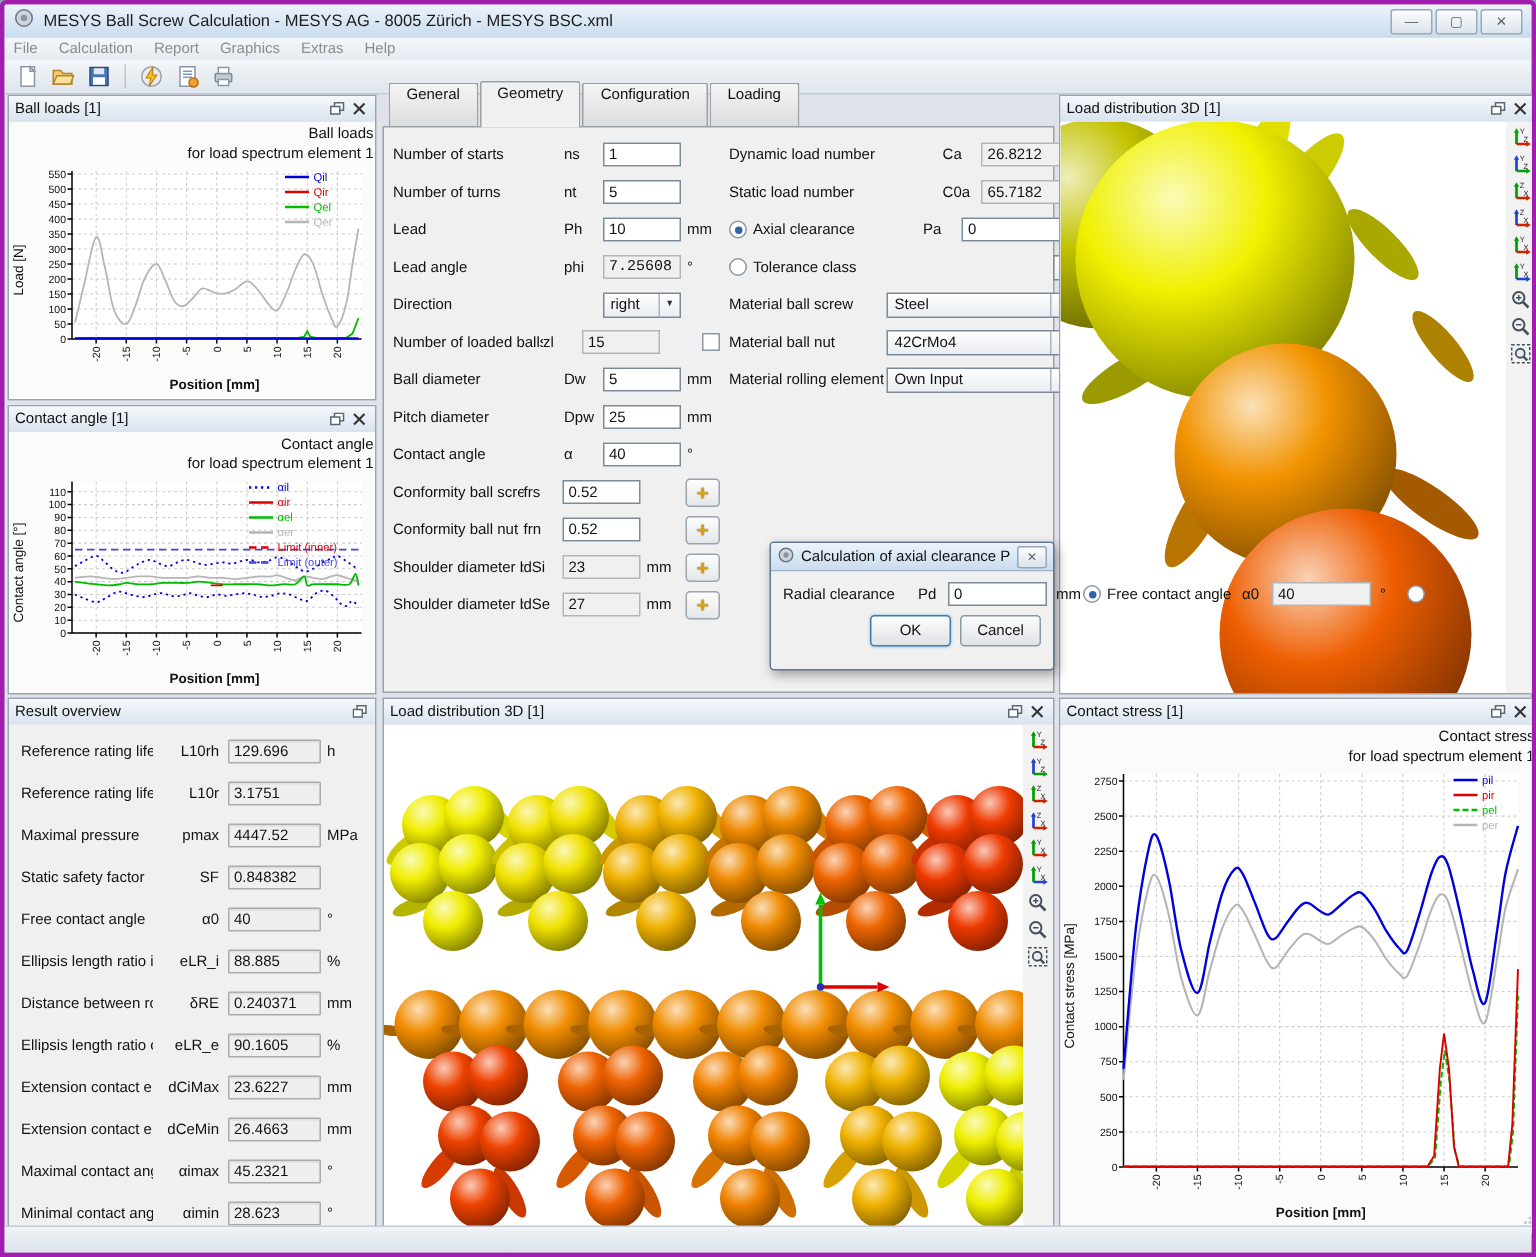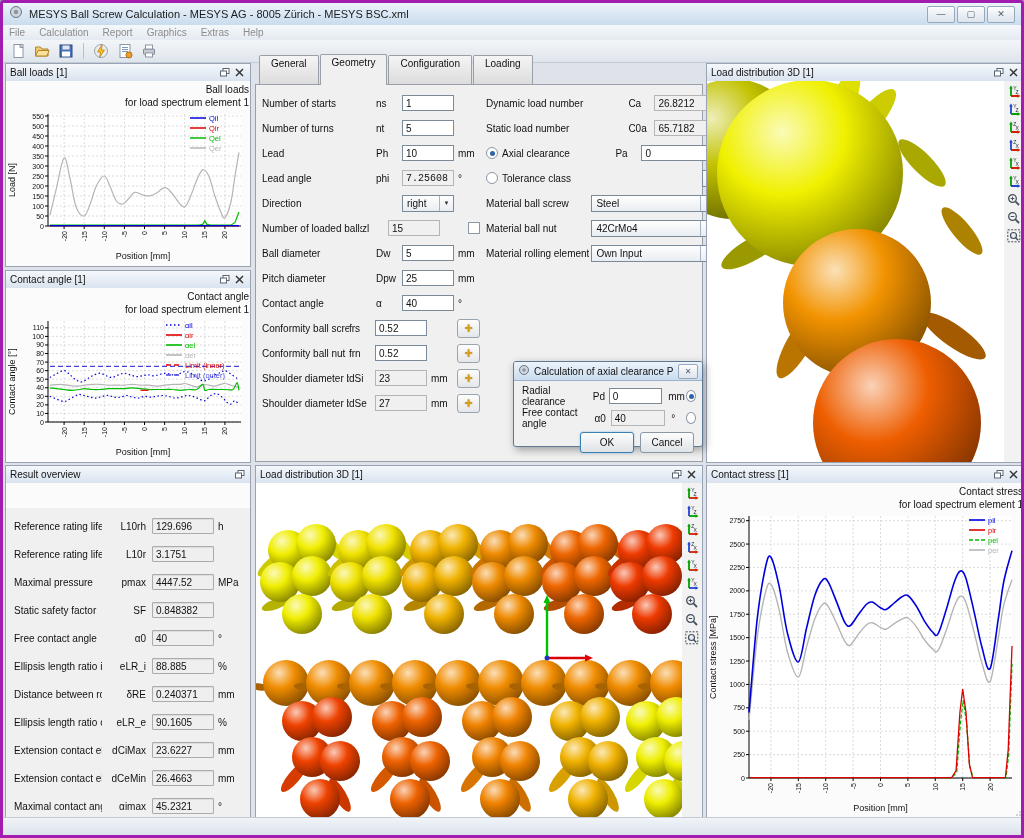--- a/index.html
+++ b/index.html
@@ -29,21 +29,21 @@
          display:flex;align-items:center;padding:0 4px;font-size:10px;color:#111;}
   .phead .ptitle{flex:1;white-space:nowrap;overflow:hidden;}
   .pbtn{width:13px;height:12px;display:flex;align-items:center;justify-content:center;margin-left:2px;}
   .pbody{position:absolute;left:0;top:17px;right:0;bottom:0;background:#fbfbfb;overflow:hidden;}
   
   .chart-wrap{position:absolute;inset:0;padding:2px 1px 0 1px;}
   .chart-title,.chart-sub{text-align:right;font-size:10px;color:#111;height:13px;line-height:13px;}
   .chart-row{display:flex;}
   .ylab{width:11px;font-size:9px;color:#111;writing-mode:vertical-rl;transform:rotate(180deg);
         text-align:center;}
-  .xlab{font-size:9px;color:#111;text-align:center;height:12px;}
+  .xlab{font-size:9px;color:#111;text-align:center;height:12px;font-weight:bold;}
   
   .view3d{position:absolute;left:0;top:0;bottom:0;background:#fff;}
   .vicons{position:absolute;right:0;top:0;bottom:0;width:20px;background:#f2f2f2;
           display:flex;flex-direction:column;align-items:center;padding-top:3px;gap:3px;}
   .vicon{width:16px;height:15px;display:flex;align-items:center;justify-content:center;}
   
   #tabpanel{position:absolute;left:252px;top:62px;width:448px;height:397px;}
   .tabbar{display:flex;align-items:flex-end;height:19px;padding-left:4px;}
   .tab{font-size:10px;color:#111;padding:2px 11px 13px 11px;border:1px solid #9aa0a8;border-bottom:none;
        background:linear-gradient(#f5f5f5,#dcdcdc);border-radius:2px 2px 0 0;margin-right:1px;height:13px;}
@@ -70,39 +70,39 @@
   .plusbtn{width:23px;height:19px;border:1px solid #9aa4af;border-radius:3px;
            background:linear-gradient(#fdfdfd,#e4e7ea);display:flex;align-items:center;justify-content:center;
            color:#d99f1d;font-size:14px;font-weight:bold;box-sizing:border-box;margin-left:4px;
            text-shadow:0 0 1px #8a6a00;}
   .calcbtn{width:23px;height:19px;border:1px solid #9aa4af;border-radius:3px;
            background:linear-gradient(#fdfdfd,#e4e7ea);display:flex;flex-direction:column;gap:2px;
            align-items:center;justify-content:center;box-sizing:border-box;margin-left:4px;}
   .calcbtn i{display:block;width:12px;height:2px;background:#e0b420;border-radius:1px;}
   
   #result-rows{padding:10px 6px 0 8px;display:flex;flex-direction:column;gap:12px;background:#f0f0f0;
-               position:absolute;inset:0;margin-top:25px;}
+               position:absolute;inset:0;}
   .rrow{display:flex;align-items:center;font-size:10px;color:#111;height:16px;}
   .rrow .lbl{flex:1;white-space:nowrap;overflow:hidden;}
   .rrow .sym{width:44px;text-align:right;padding-right:6px;}
   .rrow .val{width:62px;height:16px;background:#f0f0f0;border:1px solid #ababab;border-radius:1px;
              font-size:10px;display:flex;align-items:center;padding:0 3px;box-sizing:border-box;
              background:#efefef;box-shadow:inset 0 1px 1px rgba(0,0,0,0.08);}
   .rrow .unit{width:26px;}
   
   #dialog{position:absolute;left:510px;top:358px;width:190px;height:86px;
           border:1px solid #5f7893;border-radius:3px;background:#f0f0f0;z-index:50;
           box-shadow:2px 3px 8px rgba(0,0,0,0.35);box-sizing:border-box;}
   #dialog .dhead{height:18px;background:linear-gradient(#ecf3fb,#c9dcee);border-bottom:1px solid #9db2c8;
           display:flex;align-items:center;gap:4px;padding:0 4px;font-size:10px;color:#111;border-radius:2px 2px 0 0;}
   #dialog .dhead .dtitle{flex:1;white-space:nowrap;overflow:hidden;}
   .dclose{width:18px;height:13px;border:1px solid #97a8ba;border-radius:2px;
           background:linear-gradient(#fbfcfd,#dde4ec);font-size:8px;color:#55606c;
           display:flex;align-items:center;justify-content:center;}
-  #dialog-rows{padding:6px 6px 0 8px;display:flex;flex-direction:column;gap:4px;}
+  #dialog-rows{padding:6px 6px 0 8px;display:flex;flex-direction:row;gap:4px;}
   .drow{display:flex;align-items:center;height:18px;font-size:10px;color:#111;gap:2px;}
   .drow .lbl{width:88px;}
   .drow .sym{width:18px;}
   .dbtns{display:flex;justify-content:flex-end;gap:6px;padding:5px 8px 0 0;}
   .btn{min-width:52px;height:19px;border:1px solid #8a97a5;border-radius:3px;font-size:10px;color:#111;
        background:linear-gradient(#fdfdfd,#dfe3e7);display:flex;align-items:center;justify-content:center;}
   .btn.default{border-color:#3c7fb1;box-shadow:0 0 2px #7ab1d8;}
   .grip{position:absolute;right:2px;bottom:2px;width:10px;height:10px;opacity:.6;}
 </style>
 </head>

